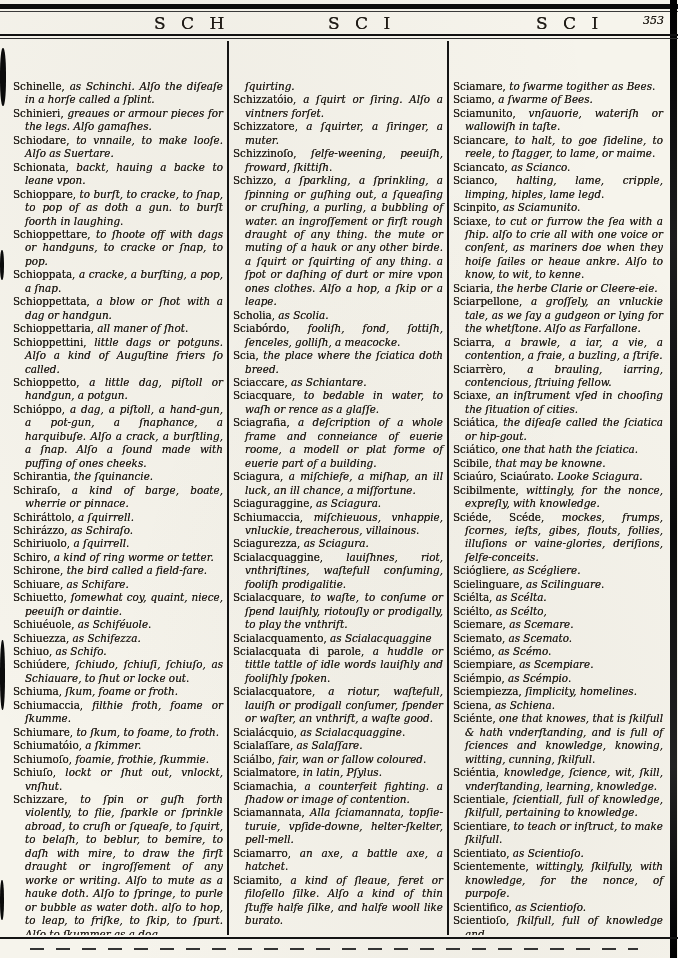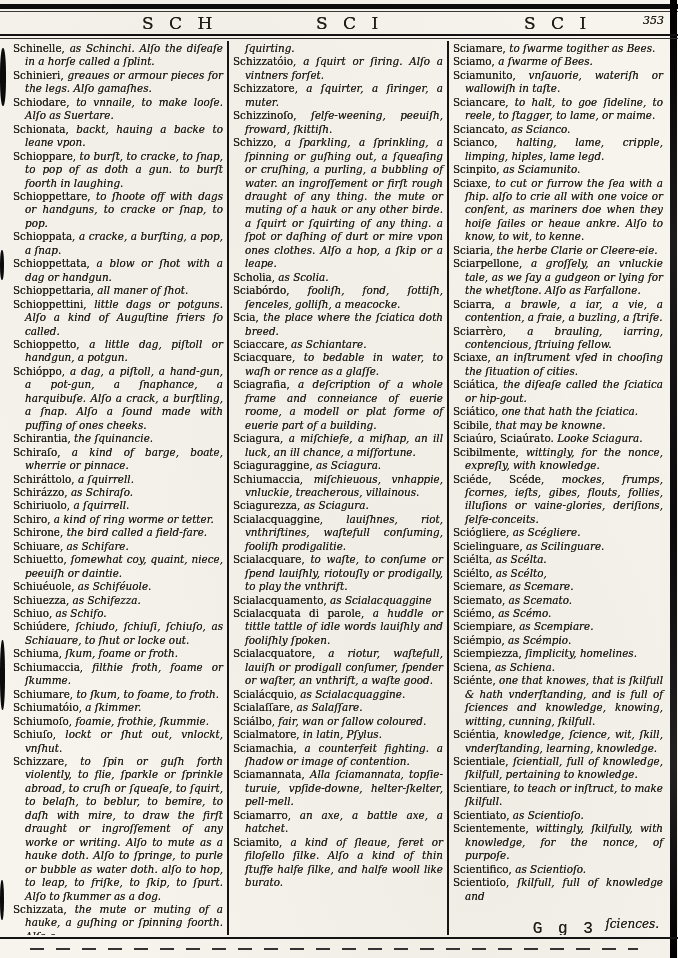--- a/index.html
+++ b/index.html
@@ -20,41 +20,41 @@
   .top-bar{position:absolute;left:0;right:0;top:4px;height:5px;background:#0d0d0d;}
   .top-bar2{position:absolute;left:0;right:0;top:11px;height:1px;background:#3a3a3a;}
   .right-band{position:absolute;right:1px;top:0;bottom:0;width:7px;
     background:linear-gradient(to bottom,#000 0%,#1c1c1c 25%,#0a0a0a 55%,#222 80%,#000 100%);}
   .blob{position:absolute;background:#0b0b0b;border-radius:45%;}
   .blob.b1{left:0;top:48px;width:6px;height:58px;}
   .blob.b2{left:0;top:250px;width:4px;height:30px;}
   .blob.b3{left:0;top:640px;width:5px;height:70px;}
   .blob.b4{left:0;top:880px;width:4px;height:40px;}
 
-  .header{position:absolute;top:13px;left:0;right:0;height:22px;font-size:17px;}
+  .header{position:absolute;top:13px;left:12px;right:0;height:22px;font-size:17px;}
   .header .sec{position:absolute;letter-spacing:6px;word-spacing:-2px;font-weight:500;
     text-shadow:0 0 .6px rgba(25,20,15,.9);}
   .sec.s1{left:142px;}
   .sec.s2{left:316px;}
   .sec.s3{left:524px;}
   .pagenum{position:absolute;right:14px;top:1px;font-size:11px;font-style:italic;
     text-shadow:0 0 .5px rgba(25,20,15,.8);}
 
   .hdr-rule{position:absolute;left:0;right:0;top:34px;height:2px;background:#121212;}
   .hdr-rule2{position:absolute;left:0;right:0;top:38px;height:1px;background:#2e2e2e;}
   .bottom-rule{position:absolute;left:0;right:0;bottom:19px;height:2px;background:#141414;}
   .bottom-dashes{position:absolute;left:30px;right:40px;bottom:8px;height:2px;
     background:repeating-linear-gradient(to right,#333 0 14px,transparent 14px 26px);}
 
   .columns{
     position:absolute;top:41px;left:9px;right:11px;bottom:23px;
     display:flex;
   }
   .vrule{width:2px;background:#151515;flex:0 0 auto;}
-  .col{flex:1 1 0;overflow:hidden;padding:1px 4px 0 4px;display:flex;flex-direction:column;}
+  .col{flex:1 1 0;overflow:hidden;padding:1px 4px 0 4px;display:flex;flex-direction:column;margin-top:38px;}
   .col .entries{flex:0 1 auto;}
 
   .entry{
     font-size:10.4px;line-height:13.45px;
     text-align:justify;
     padding-left:12px;text-indent:-12px;
     text-shadow:0 0 .5px rgba(30,24,18,.85);
   }
   .entry .head{font-style:normal;}
   .entry .body{font-style:italic;}

